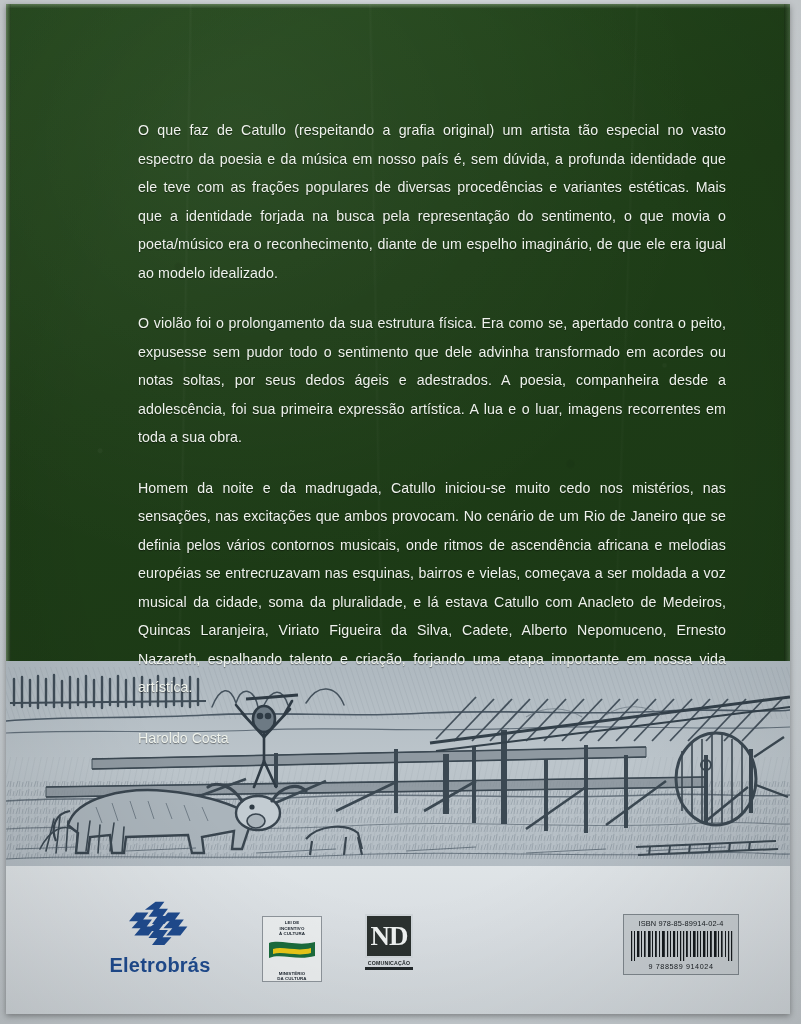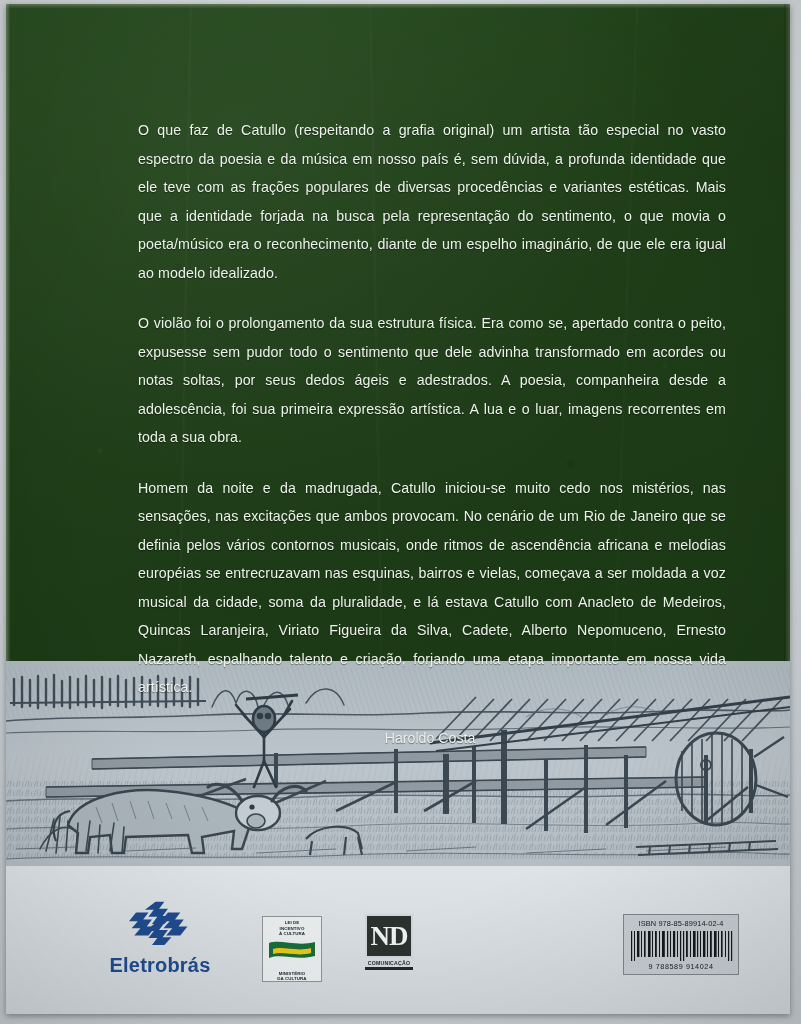--- a/index.html
+++ b/index.html
@@ -109,21 +109,21 @@
     color: #eef2ec;
     font-size: 14.2px;
     line-height: 28.5px;
     text-align: justify;
     text-shadow: 0 1px 1px rgba(0,0,0,0.45);
     letter-spacing: .1px;
   }
   #blurb p:last-of-type { margin-bottom: 0; }
   #attribution {
     margin-top: 26px;
-    text-align: center;
+    text-align: left;
     color: #eef2ec;
     font-size: 14.2px;
     line-height: 20px;
     text-shadow: 0 1px 1px rgba(0,0,0,0.45);
     padding-right: 4px;
   }
 
   
   #illustration-band {
     position: absolute;

